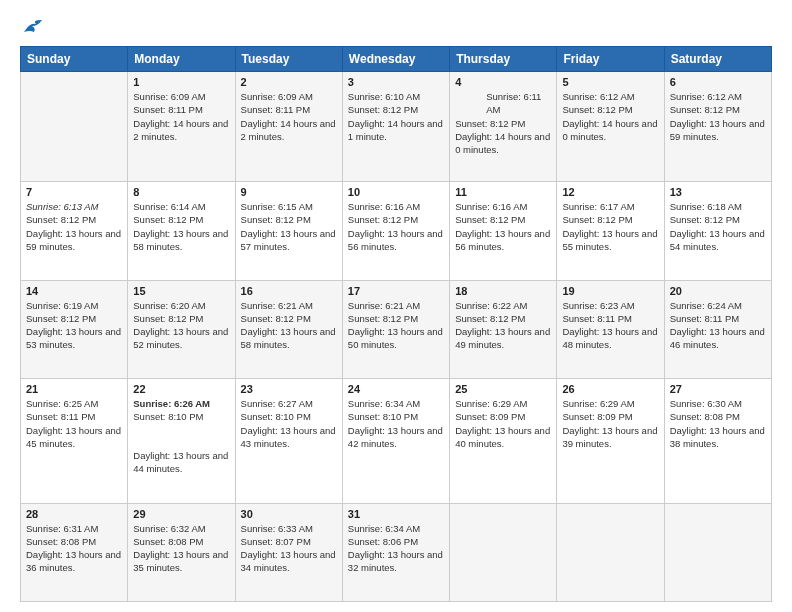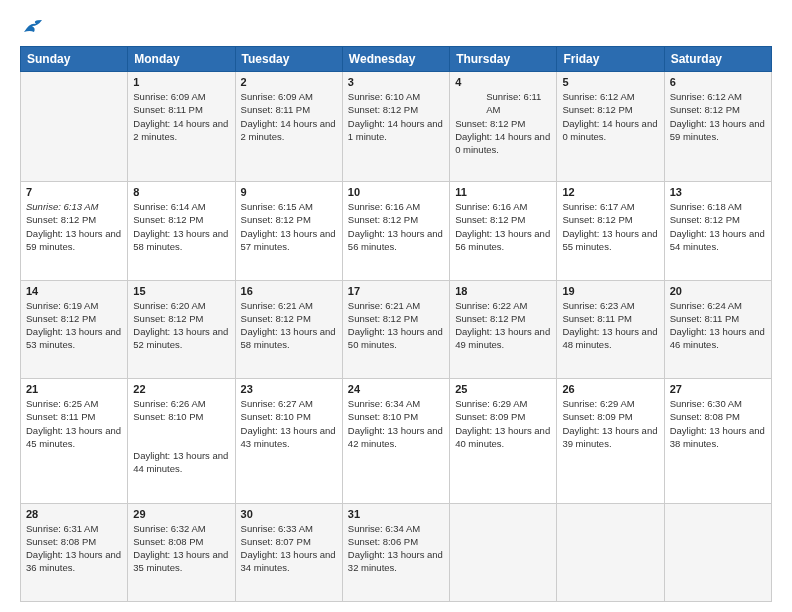--- a/index.html
+++ b/index.html
@@ -311,21 +311,21 @@
             <span class="day-num">21</span>
             <div class="day-info">
               <span style="display: block;">Sunrise: 6:25 AM</span>
               <span style="display: block;">Sunset: 8:11 PM</span>
               <span style="display: block;">Daylight: 13 hours and 45 minutes.</span>
             </div>
           </td>
           <td>
             <span class="day-num">22</span>
             <div class="day-info">
-              <span style="display: block;">Sunrise: 6:26 AM</span>
+              <span style="display: block; font-weight: bold;">Sunrise: 6:26 AM</span>
               <span style="display: block;">Sunset: 8:10 PM</span>
               <span style="display: block; margin-top: 25px;">Daylight: 13 hours and 44 minutes.</span>
             </div>
           </td>
           <td>
             <span class="day-num">23</span>
             <div class="day-info">
               <span style="display: block;">Sunrise: 6:27 AM</span>
               <span style="display: block;">Sunset: 8:10 PM</span>
               <span style="display: block;">Daylight: 13 hours and 43 minutes.</span>

